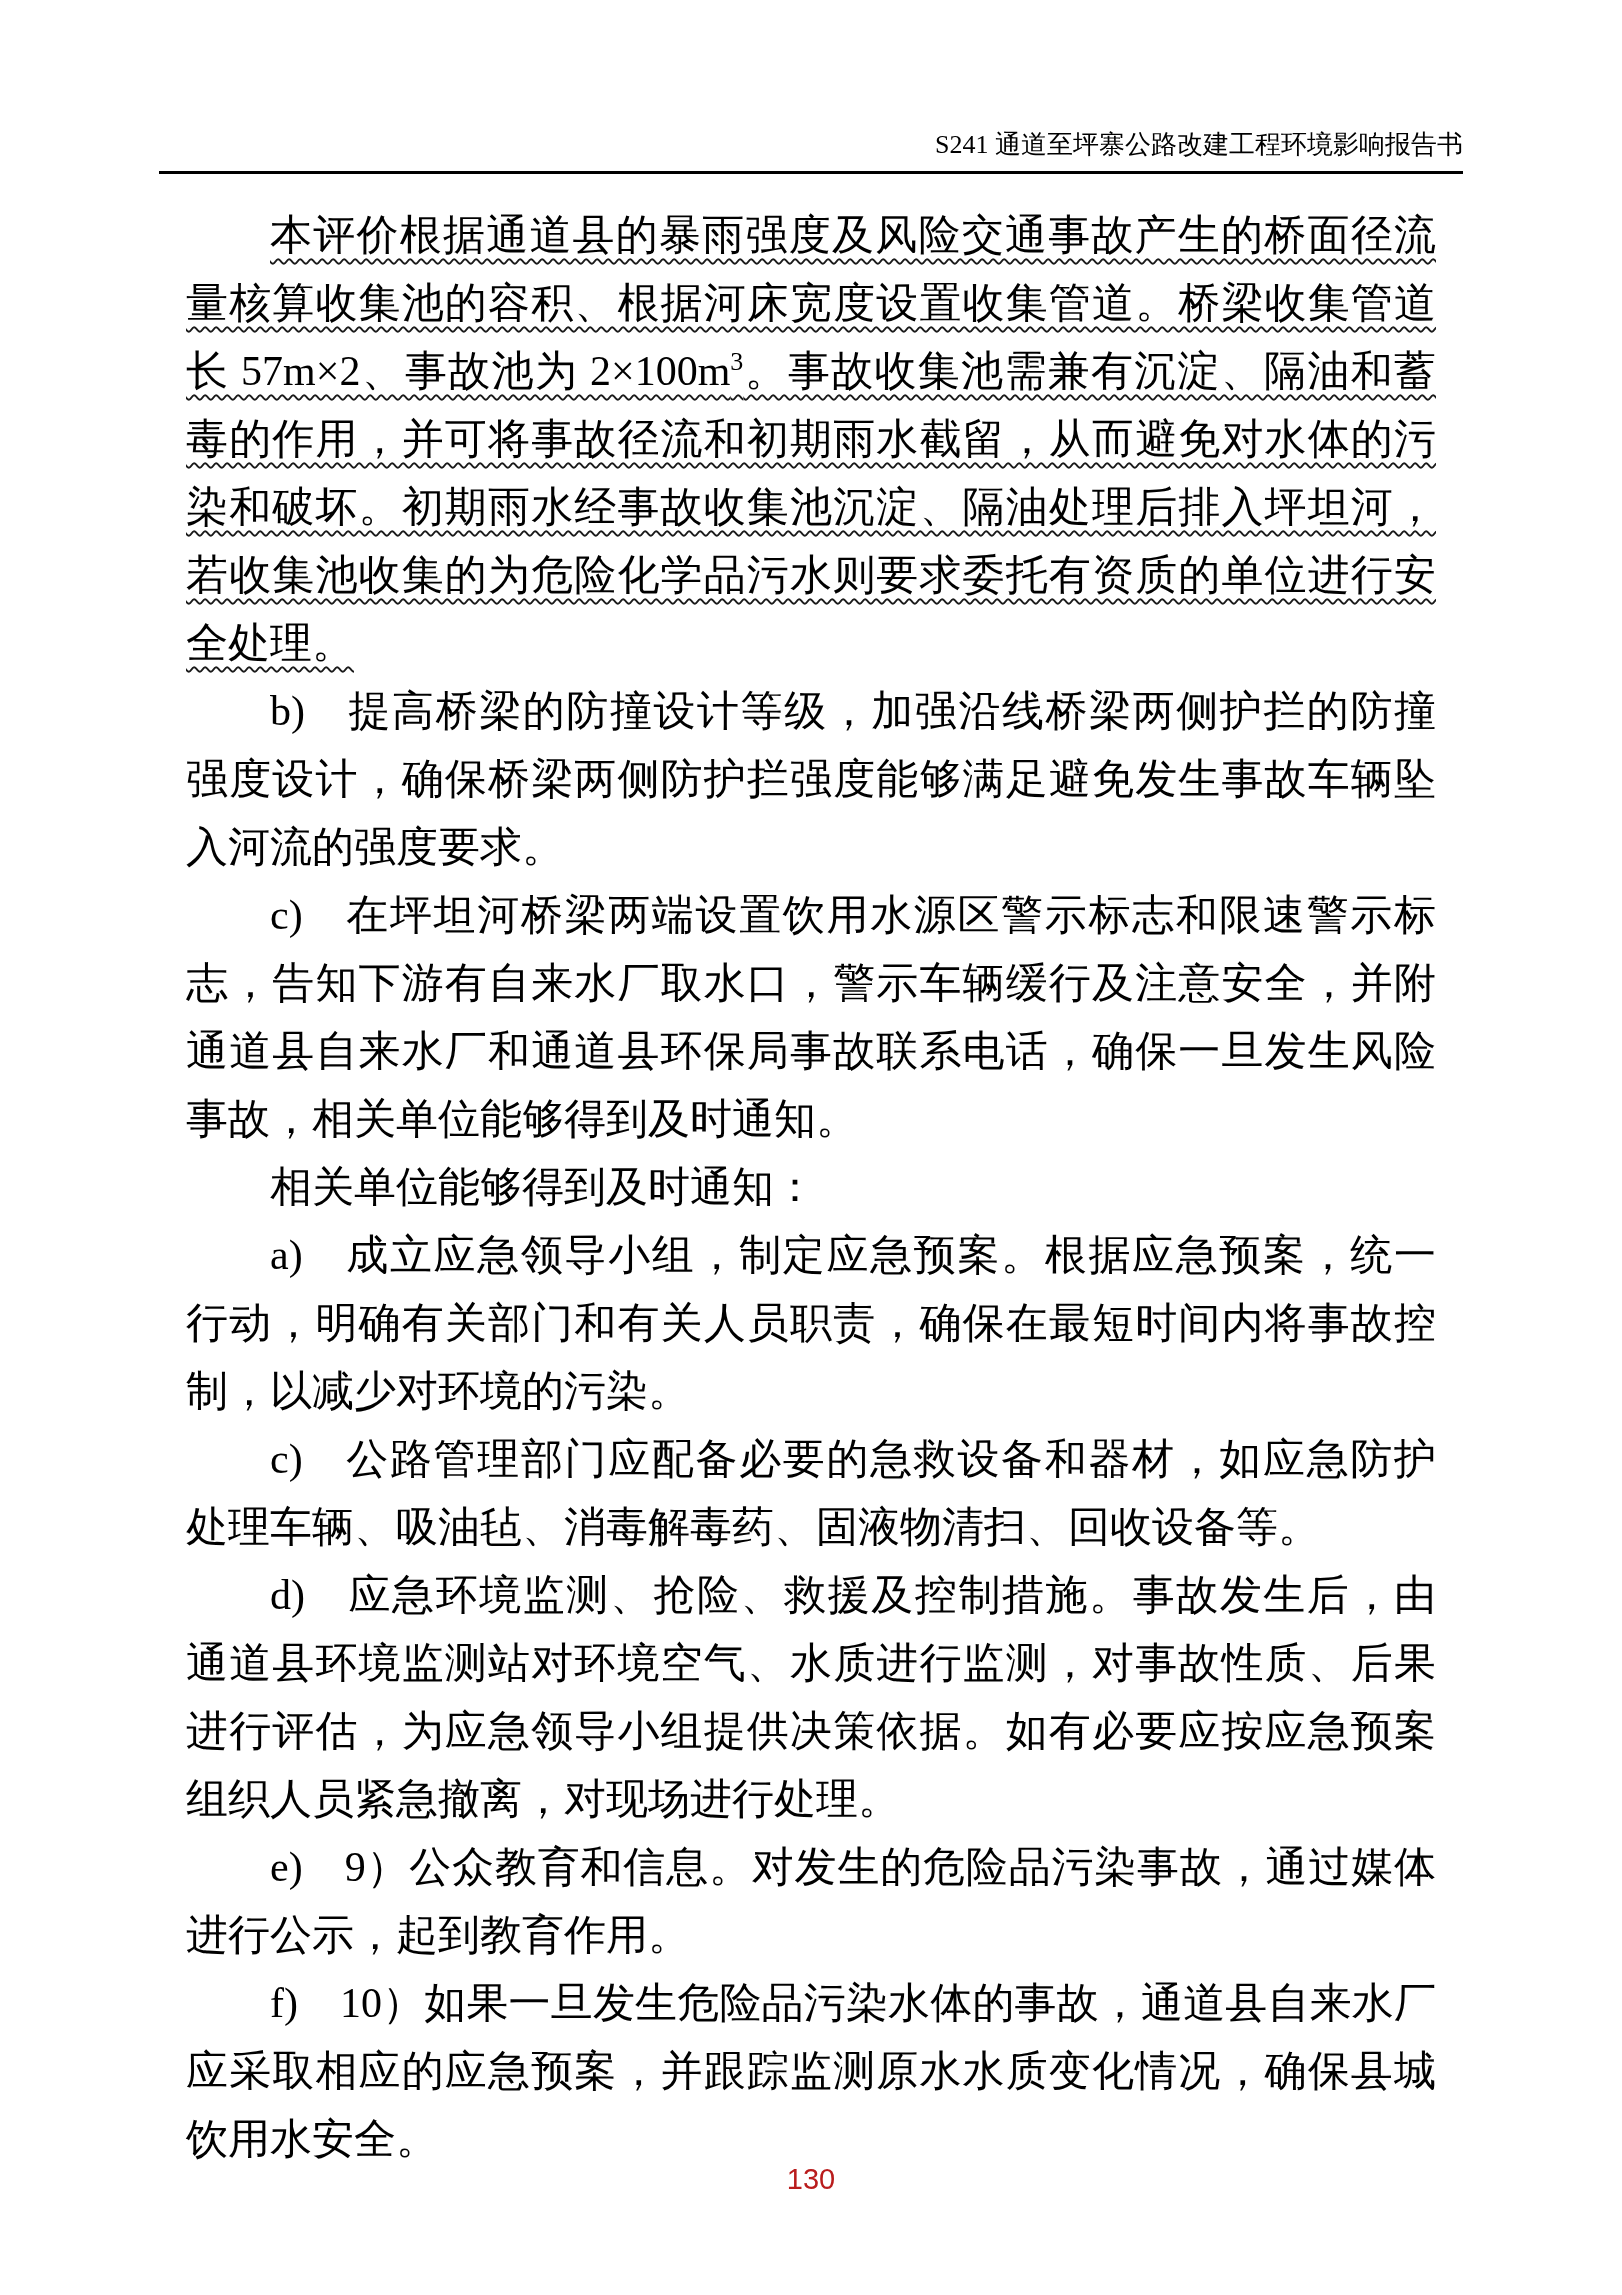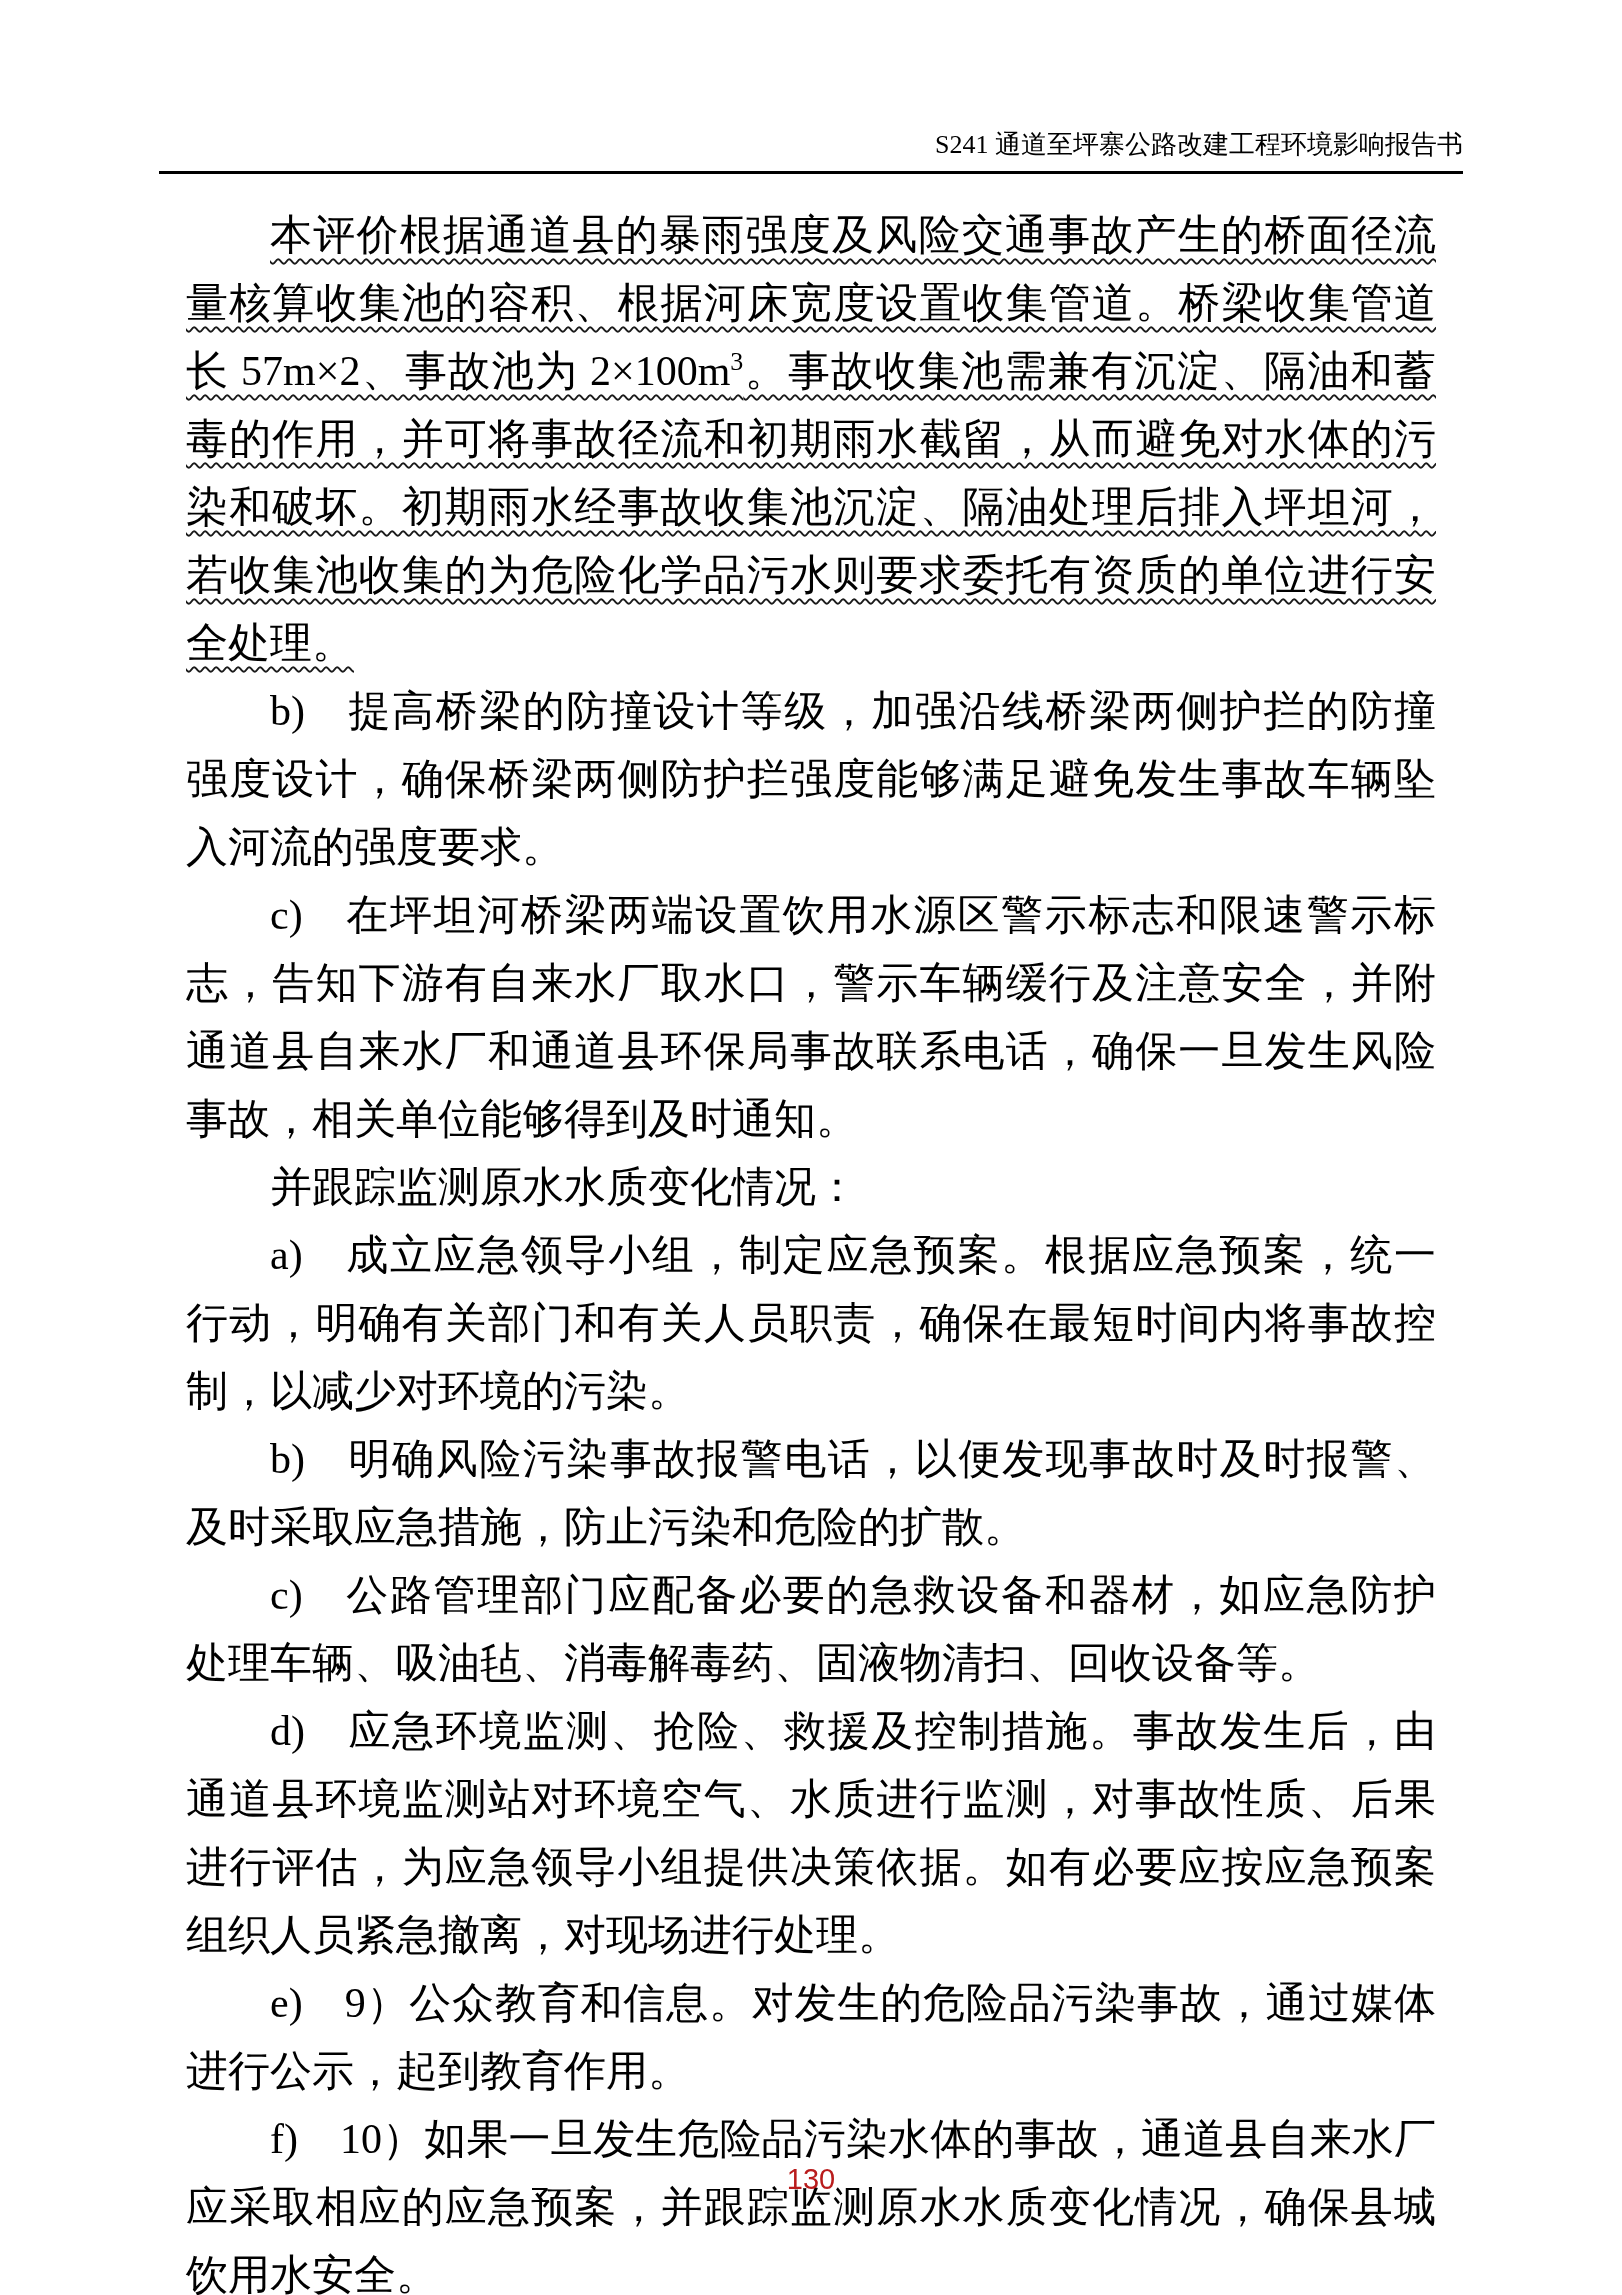--- a/index.html
+++ b/index.html
@@ -83,25 +83,24 @@
 
   <div class="doc-body">
 
     <p class="wavy"><span>本评价根据通道县的暴雨强度及风险交通事故产生的桥面径流量核算收集池的容积、根据河床宽度设置收集管道。桥梁收集管道长 57m×2、事故池为 2×100m</span><span class="sup">3</span><span>。事故收集池需兼有沉淀、隔油和蓄毒的作用，并可将事故径流和初期雨水截留，从而避免对水体的污染和破坏。初期雨水经事故收集池沉淀、隔油处理后排入坪坦河，若收集池收集的为危险化学品污水则要求委托有资质的单位进行安全处理。</span></p>
 
     <p>b) 提高桥梁的防撞设计等级，加强沿线桥梁两侧护拦的防撞强度设计，确保桥梁两侧防护拦强度能够满足避免发生事故车辆坠入河流的强度要求。</p>
 
     <p>c) 在坪坦河桥梁两端设置饮用水源区警示标志和限速警示标志，告知下游有自来水厂取水口，警示车辆缓行及注意安全，并附通道县自来水厂和通道县环保局事故联系电话，确保一旦发生风险事故，相关单位能够得到及时通知。</p>
 
 
-    <p>并跟踪监测原水水质变化情况：</p>
+    <p>相关单位能够得到及时通知：</p>
 
     <p>a) 成立应急领导小组，制定应急预案。根据应急预案，统一行动，明确有关部门和有关人员职责，确保在最短时间内将事故控制，以减少对环境的污染。</p>
 
-    <p>b) 明确风险污染事故报警电话，以便发现事故时及时报警、及时采取应急措施，防止污染和危险的扩散。</p>
 
     <p>c) 公路管理部门应配备必要的急救设备和器材，如应急防护处理车辆、吸油毡、消毒解毒药、固液物清扫、回收设备等。</p>
 
     <p>d) 应急环境监测、抢险、救援及控制措施。事故发生后，由通道县环境监测站对环境空气、水质进行监测，对事故性质、后果进行评估，为应急领导小组提供决策依据。如有必要应按应急预案组织人员紧急撤离，对现场进行处理。</p>
 
     <p>e) 9）公众教育和信息。对发生的危险品污染事故，通过媒体进行公示，起到教育作用。</p>
 
     <p>f) 10）如果一旦发生危险品污染水体的事故，通道县自来水厂应采取相应的应急预案，并跟踪监测原水水质变化情况，确保县城饮用水安全。</p>
 
   </div>

